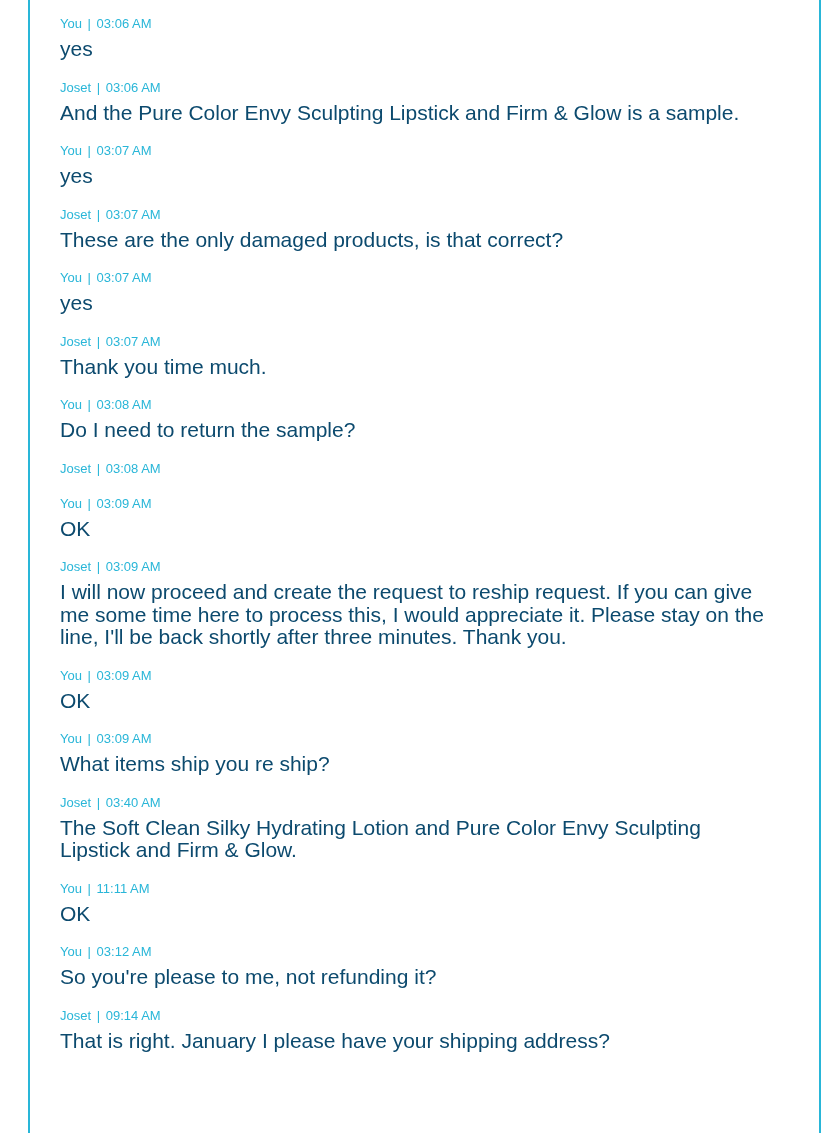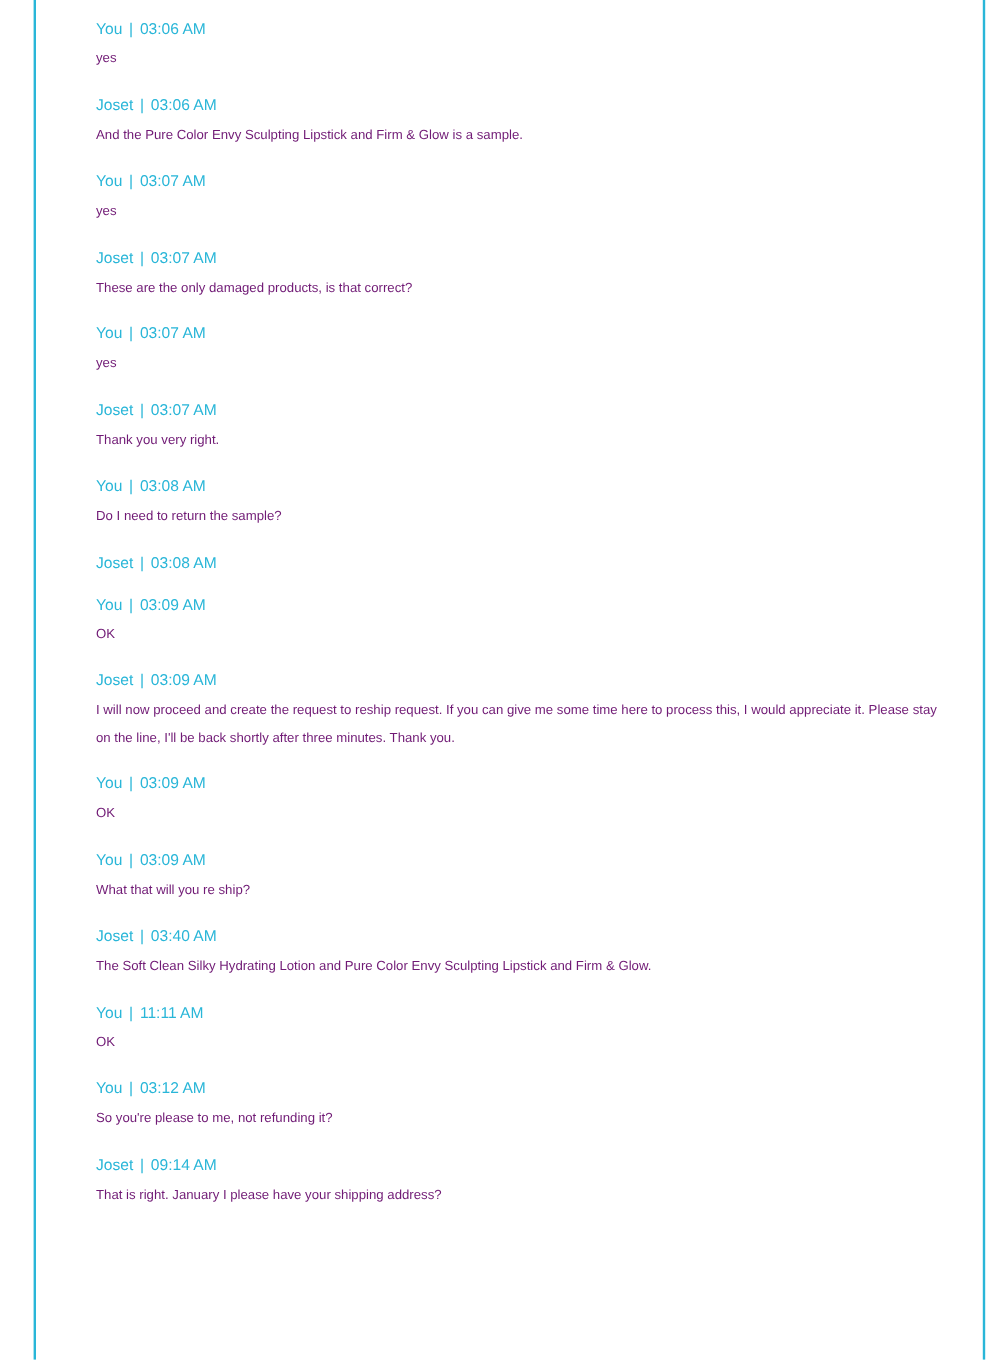--- a/index.html
+++ b/index.html
@@ -33,43 +33,43 @@
   .rail-right {
     position: absolute;
     right: 10px;
     top: 0;
     width: 2px;
     height: 1133px;
     background: #29b6d8;
   }
   .messages {
     position: absolute;
-    left: 80px;
+    left: 60px;
     top: 0;
     width: 740px;
     padding-top: 16px;
     box-sizing: border-box;
   }
   .message {
     margin-bottom: 19px;
   }
   .msg-meta {
     font-size: 13px;
     line-height: 16px;
     color: #29b6d8;
     margin-bottom: 6px;
     white-space: nowrap;
   }
   .msg-meta .sender { color: #29b6d8; }
   .msg-meta .sep { color: #29b6d8; padding: 0 2px; }
   .msg-meta .time { color: #29b6d8; }
   .msg-body {
-    font-size: 11px;
+    font-size: 21px;
     line-height: 22.5px;
-    color: #701a75;
+    color: #0c4a6e;
     max-width: 710px;
     word-wrap: break-word;
   }
 </style>
 </head>
 <body>
 
 <div class="chat-transcript">
   <div class="rail-left"></div>
   <div class="rail-right"></div>
@@ -89,21 +89,21 @@
       <div class="message">
         <div class="msg-meta"><span class="sender">Joset</span> <span class="sep">|</span> <span class="time">03:07 AM</span></div>
         <div class="msg-body">These are the only damaged products, is that correct?</div>
       </div>
       <div class="message">
         <div class="msg-meta"><span class="sender">You</span> <span class="sep">|</span> <span class="time">03:07 AM</span></div>
         <div class="msg-body">yes</div>
       </div>
       <div class="message">
         <div class="msg-meta"><span class="sender">Joset</span> <span class="sep">|</span> <span class="time">03:07 AM</span></div>
-        <div class="msg-body">Thank you very right.</div>
+        <div class="msg-body">Thank you time much.</div>
       </div>
       <div class="message">
         <div class="msg-meta"><span class="sender">You</span> <span class="sep">|</span> <span class="time">03:08 AM</span></div>
         <div class="msg-body">Do I need to return the sample?</div>
       </div>
       <div class="message">
         <div class="msg-meta"><span class="sender">Joset</span> <span class="sep">|</span> <span class="time">03:08 AM</span></div>
       </div>
       <div class="message">
         <div class="msg-meta"><span class="sender">You</span> <span class="sep">|</span> <span class="time">03:09 AM</span></div>
@@ -112,21 +112,21 @@
       <div class="message">
         <div class="msg-meta"><span class="sender">Joset</span> <span class="sep">|</span> <span class="time">03:09 AM</span></div>
         <div class="msg-body">I will now proceed and create the request to reship request. If you can give me some time here to process this, I would appreciate it. Please stay on the line, I'll be back shortly after three minutes. Thank you.</div>
       </div>
       <div class="message">
         <div class="msg-meta"><span class="sender">You</span> <span class="sep">|</span> <span class="time">03:09 AM</span></div>
         <div class="msg-body">OK</div>
       </div>
       <div class="message">
         <div class="msg-meta"><span class="sender">You</span> <span class="sep">|</span> <span class="time">03:09 AM</span></div>
-        <div class="msg-body">What that will you re ship?</div>
+        <div class="msg-body">What items ship you re ship?</div>
       </div>
       <div class="message">
         <div class="msg-meta"><span class="sender">Joset</span> <span class="sep">|</span> <span class="time">03:40 AM</span></div>
         <div class="msg-body">The Soft Clean Silky Hydrating Lotion and Pure Color Envy Sculpting Lipstick and Firm &amp; Glow.</div>
       </div>
       <div class="message">
         <div class="msg-meta"><span class="sender">You</span> <span class="sep">|</span> <span class="time">11:11 AM</span></div>
         <div class="msg-body">OK</div>
       </div>
       <div class="message">

